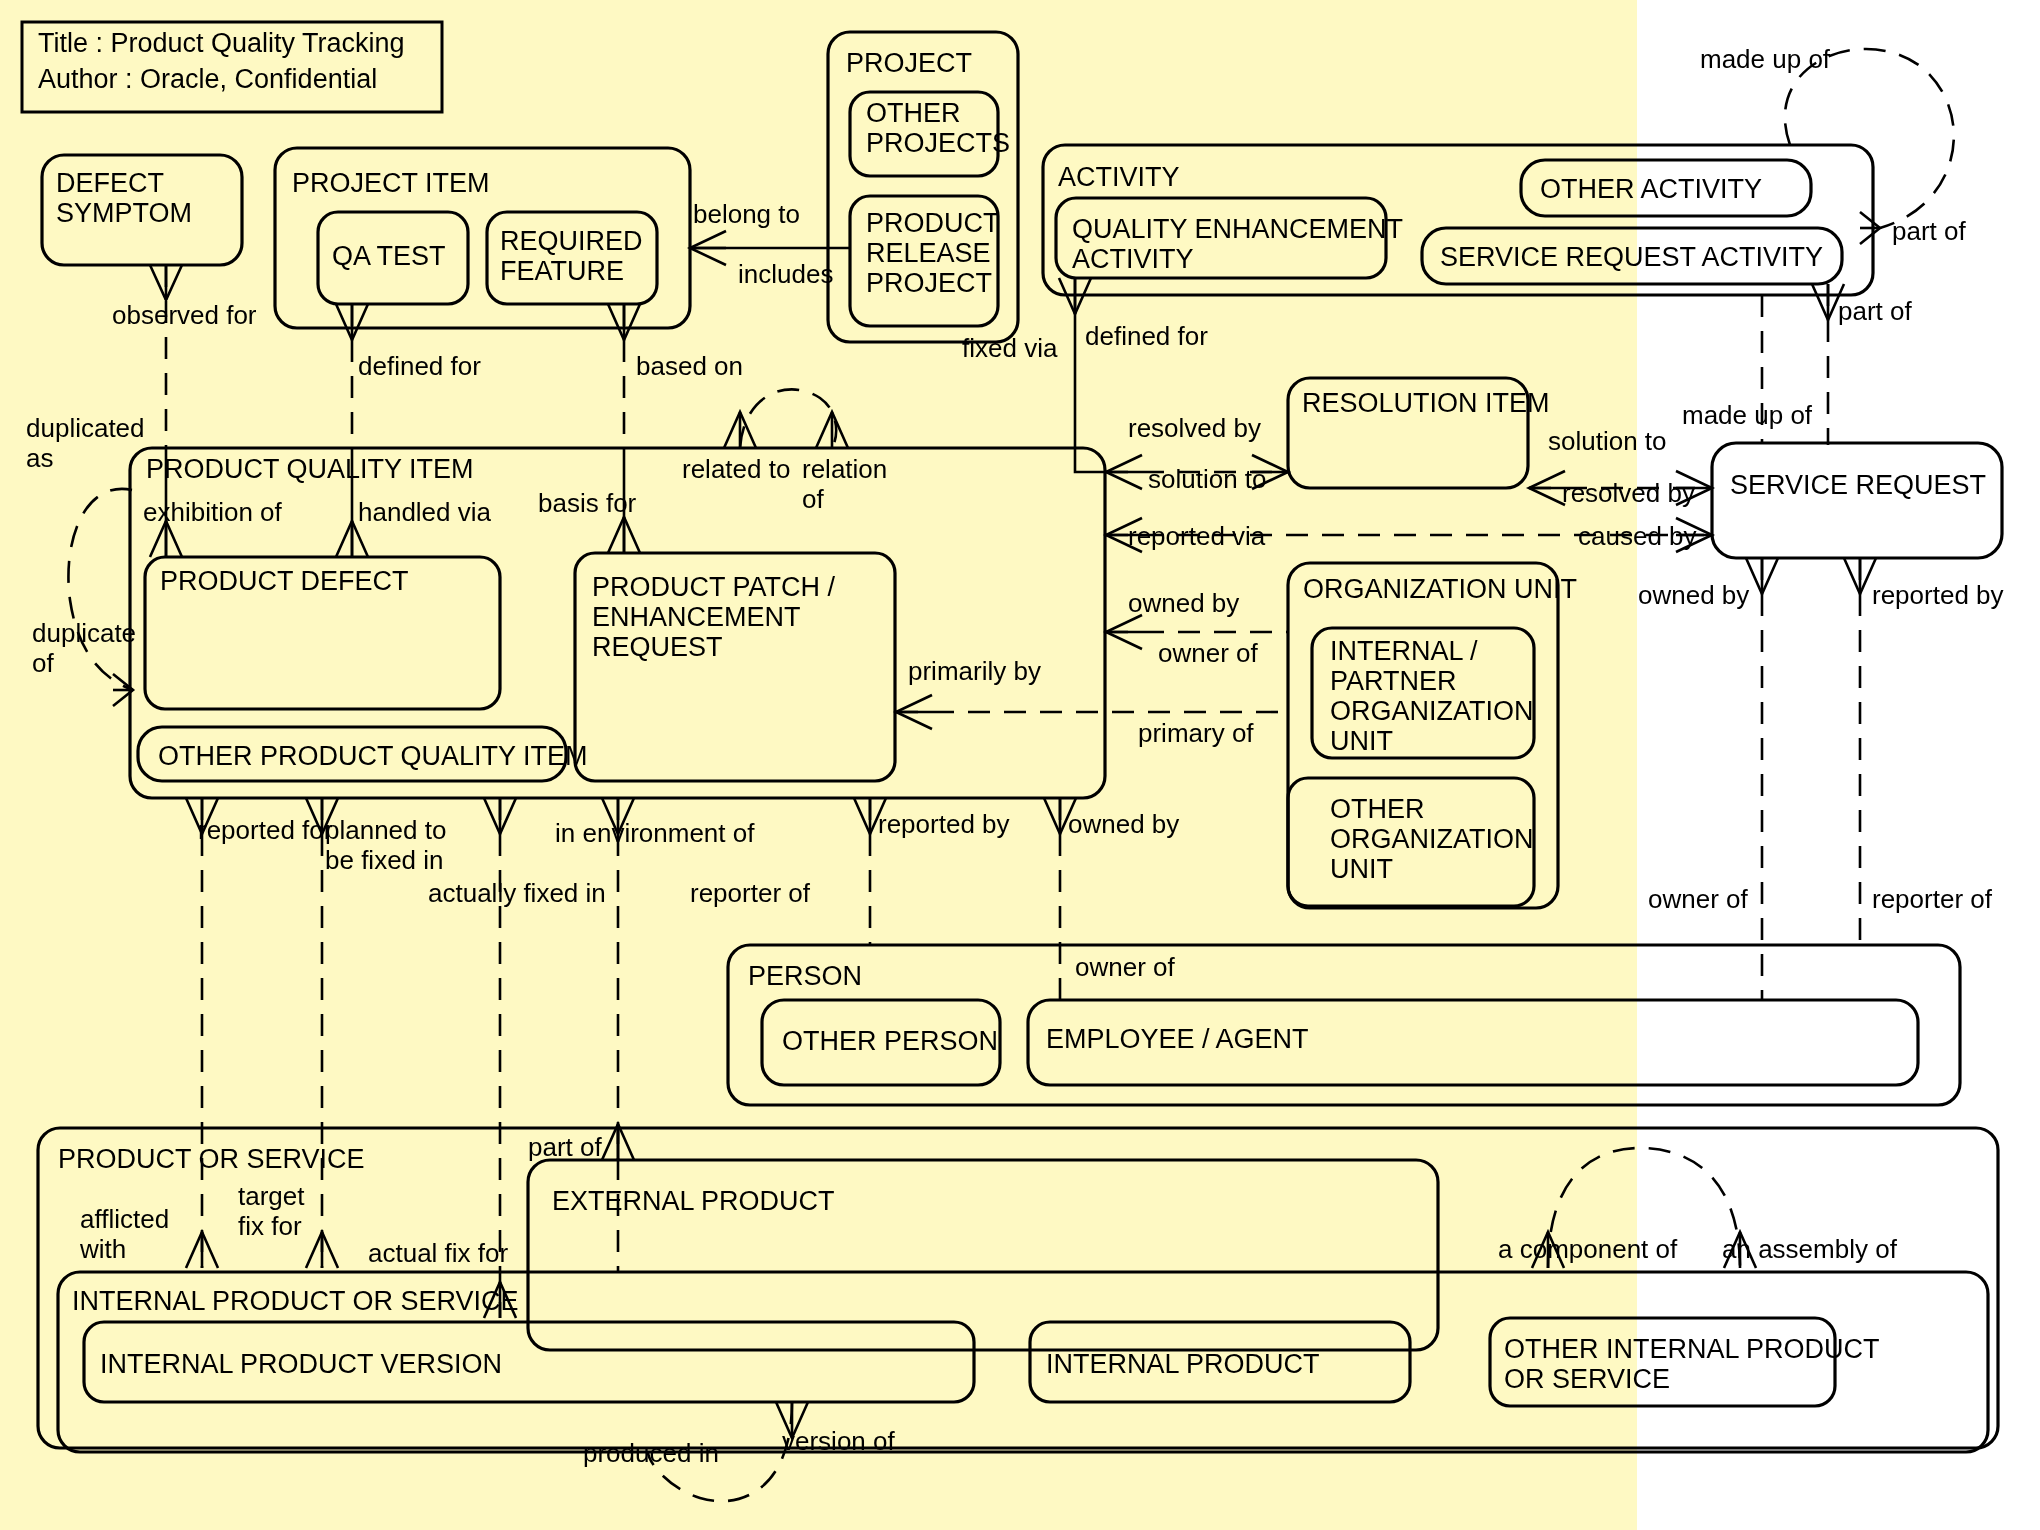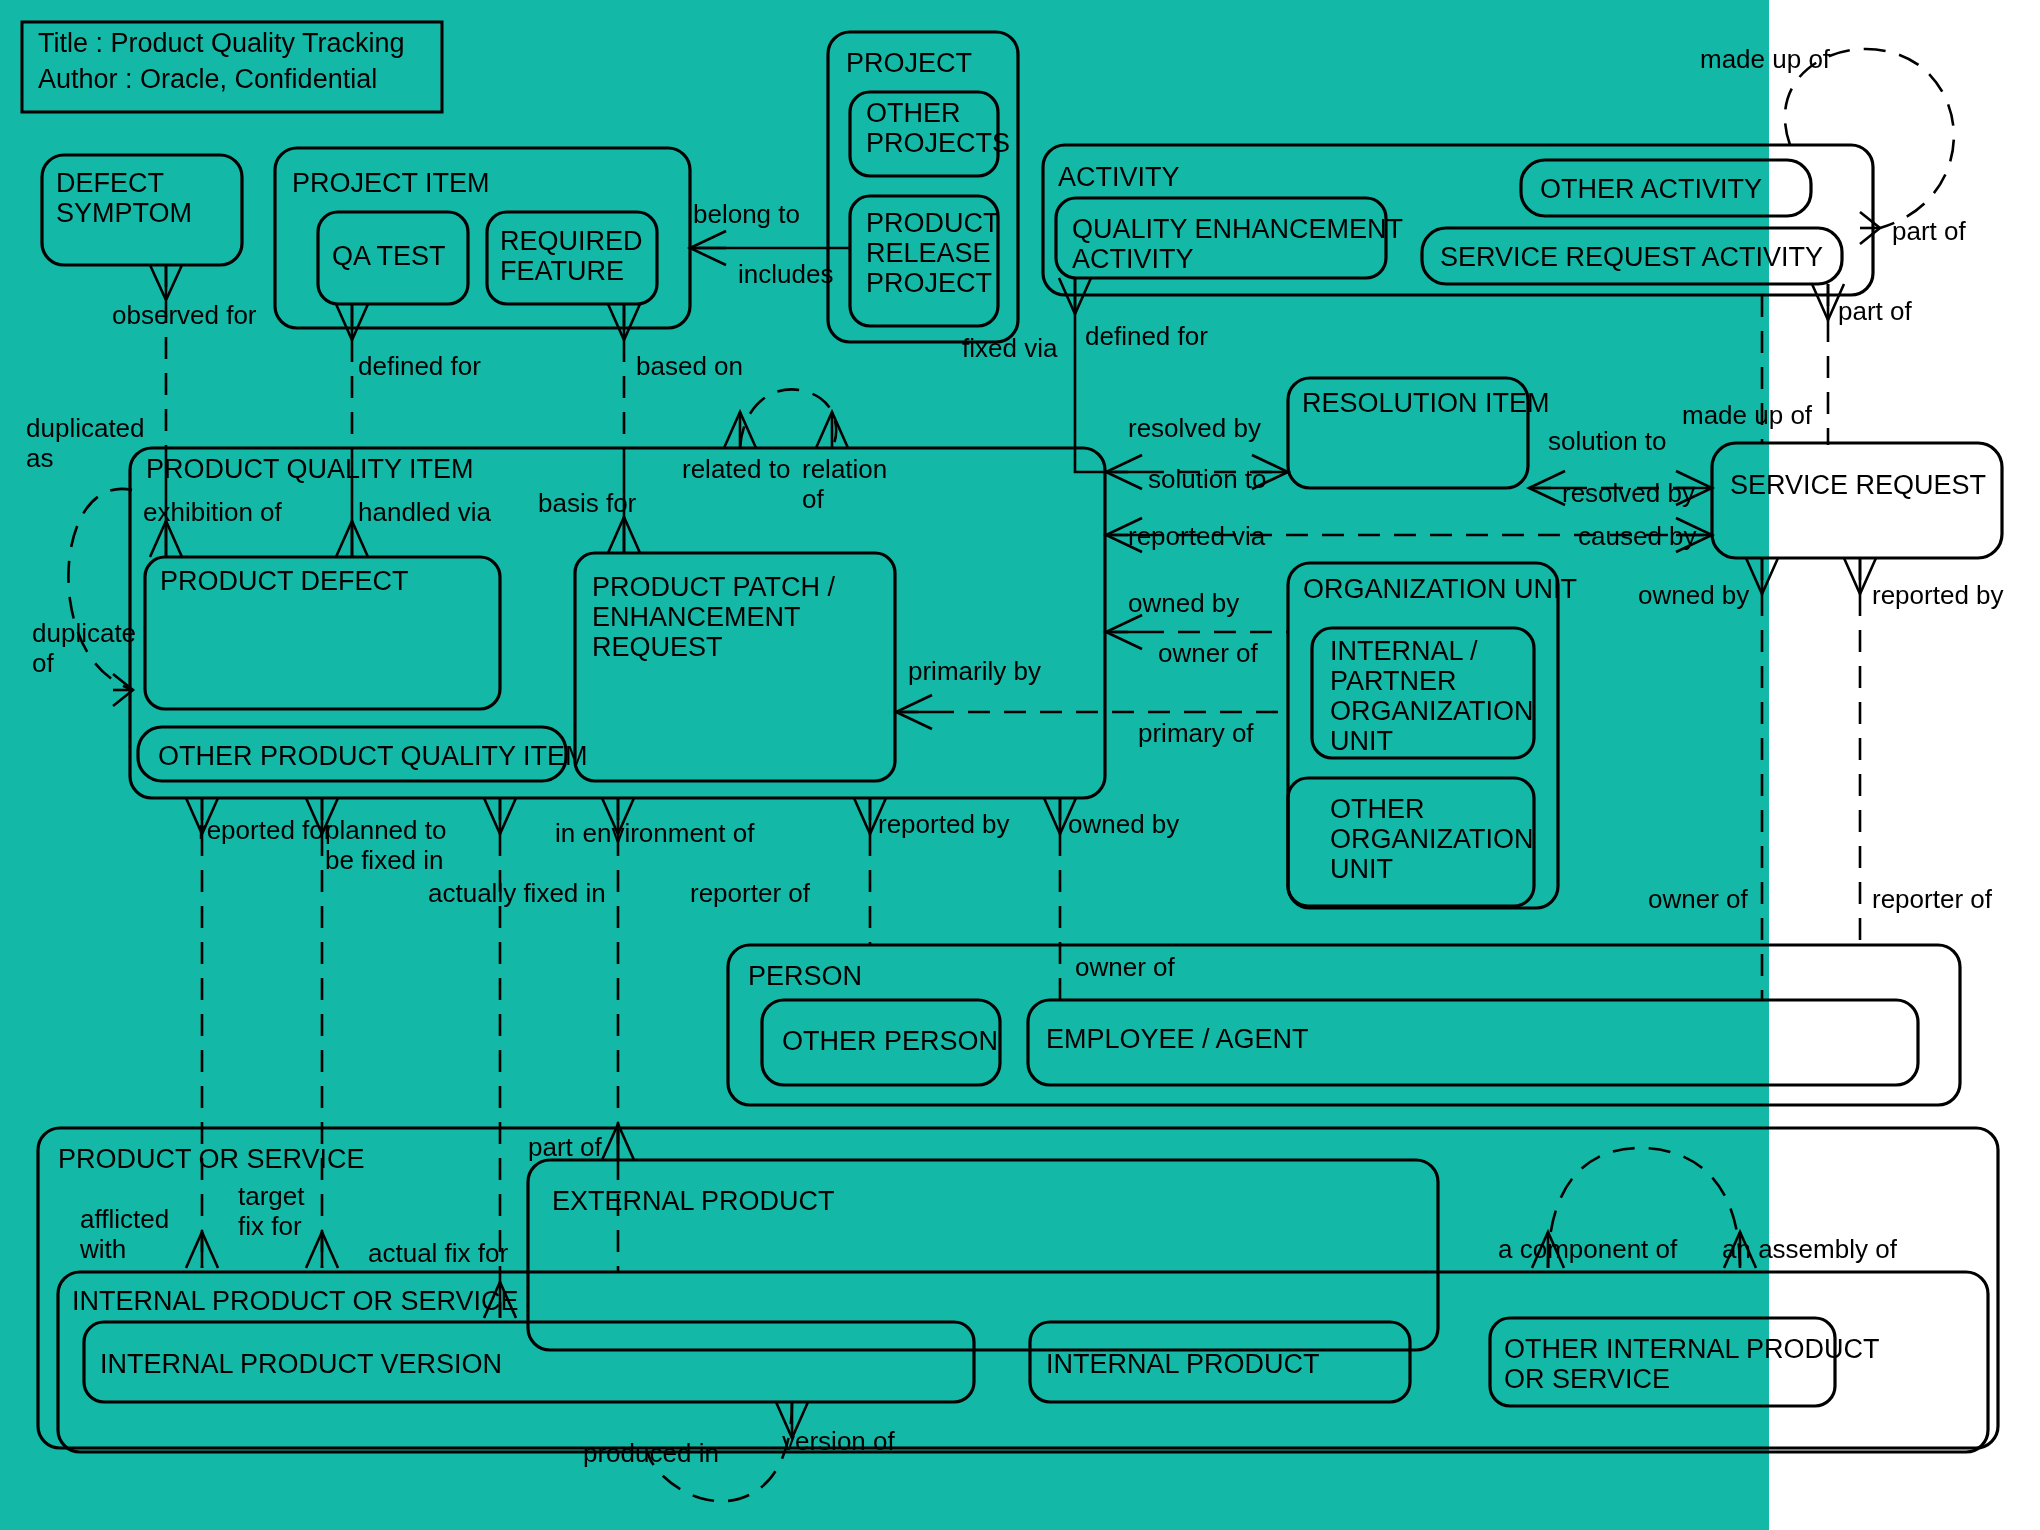--- a/index.html
+++ b/index.html
@@ -1,17 +1,17 @@
 <!DOCTYPE html>
 <html><head>
 <meta charset="utf-8">
 <style>
   html,body{margin:0;padding:0;background:#ffffff;}
   body{width:2040px;height:1530px;overflow:hidden;font-family:"Liberation Sans",sans-serif;}
-  #canvas{position:relative;width:1769px;height:1530px;background:#14b8a6;}
+  #canvas{position:relative;width:1637px;height:1530px;background:#fef9c3;}
   svg{position:absolute;left:0;top:0;width:2040px;height:1530px;}
   .ent{fill:none;stroke:#000;stroke-width:3.2;}
   .titlebox{fill:none;stroke:#000;stroke-width:3;}
   .lbl{font-family:"Liberation Sans",sans-serif;font-size:26px;fill:#000;}
   .lbl-ent{font-family:"Liberation Sans",sans-serif;font-size:27px;fill:#000;}
   .lbl-title{font-family:"Liberation Sans",sans-serif;font-size:27px;fill:#000;}
   .rel-solid{fill:none;stroke:#000;stroke-width:2.6;}
   .rel-dash{fill:none;stroke:#000;stroke-width:2.6;stroke-dasharray:22 14;}
   .crow{fill:none;stroke:#000;stroke-width:2.6;}
 </style>

